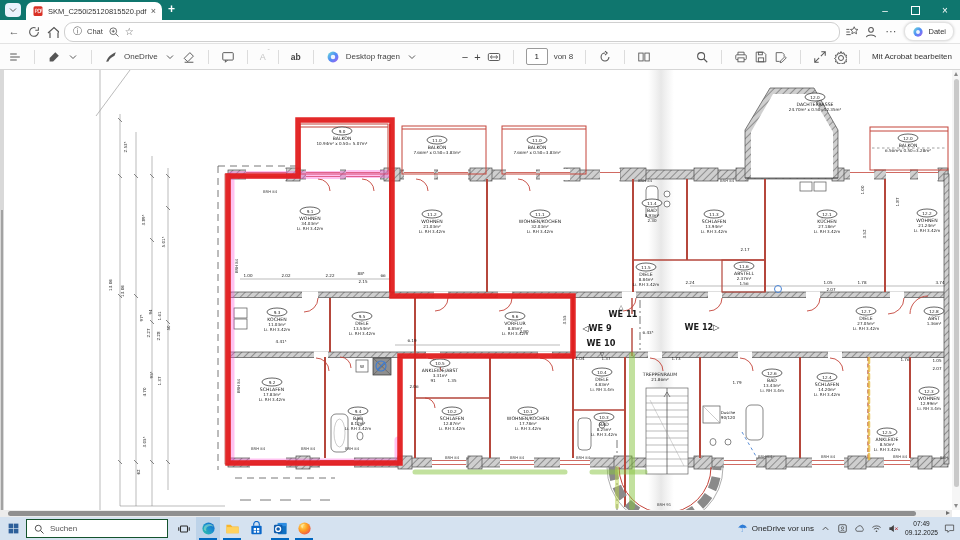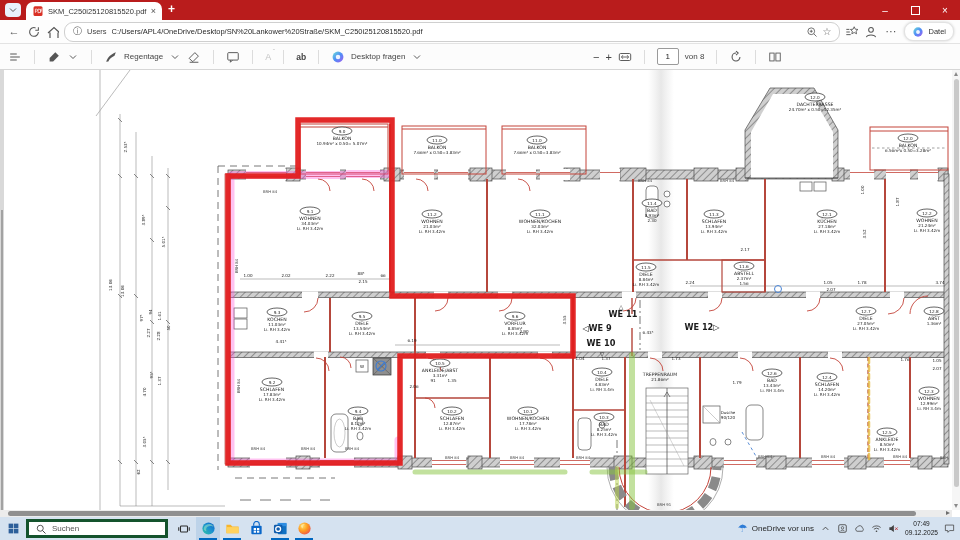--- a/index.html
+++ b/index.html
@@ -1,19 +1,19 @@
 <!DOCTYPE html>
 <html><head>
 <meta charset="utf-8">
 <style>
   html,body{margin:0;padding:0;background:#222;}
   .screen{position:relative;width:960px;height:540px;background:#fff;overflow:hidden;
           font-family:"Liberation Sans","DejaVu Sans",sans-serif;-webkit-font-smoothing:antialiased;}
   
-  .titlebar{position:absolute;left:0;top:0;width:960px;height:20px;background:#b91c1c;}
+  .titlebar{position:absolute;left:0;top:0;width:960px;height:20px;background:#0f766e;}
   .tab-chev{position:absolute;left:5px;top:3px;width:16px;height:14px;background:#e9f2fc;border-radius:4px;
             display:flex;align-items:center;justify-content:center;color:#1b4d7e;}
   .tab{position:absolute;left:26px;top:2px;width:136px;height:18px;background:#fff;border-radius:7px 7px 0 0;
        display:flex;align-items:center;padding:0 6px;gap:4px;box-sizing:border-box;}
   .tab-title{font-size:7.5px;color:#333;white-space:nowrap;overflow:hidden;text-overflow:ellipsis;flex:1;}
   .tab-close{font-size:9px;color:#555;line-height:1;}
   .newtab{position:absolute;left:168px;top:2px;color:#fff;font-size:12px;font-weight:bold;}
   .wincontrols{position:absolute;right:0;top:0;height:20px;display:flex;}
   .wc{width:30px;height:20px;display:flex;align-items:center;justify-content:center;color:#fff;font-size:10px;}
   .wc .box{width:7px;height:7px;border:1px solid #fff;}
@@ -53,21 +53,21 @@
   .varr.up{top:2px;border-bottom:4px solid #8a8a8a;}
   .varr.dn{bottom:2px;border-top:4px solid #8a8a8a;}
   .hscroll{position:absolute;top:510px;left:0;width:952px;height:7px;background:#ececec;}
   .hthumb{position:absolute;left:8px;top:1px;width:908px;height:5px;background:#8f8f8f;border-radius:3px;}
   .harr{position:absolute;right:2px;top:1px;width:0;height:0;border-left:4px solid #6f6f6f;
         border-top:2.5px solid transparent;border-bottom:2.5px solid transparent;}
   
   .taskbar{position:absolute;left:0;top:517px;width:960px;height:23px;background:#d5e2f0;display:flex;align-items:center;}
   .start{width:26px;height:23px;display:flex;align-items:center;justify-content:center;color:#2d5f9a;}
   .start svg{width:13px;height:13px;fill:#2d5f9a;}
-  .tsearch{width:142px;height:19px;background:#fff;border:3px solid #14532d;display:flex;align-items:center;gap:5px;
+  .tsearch{width:142px;height:19px;background:#fff;border:1px solid #14532d;display:flex;align-items:center;gap:5px;
            padding:0 6px;font-size:8px;color:#555;box-sizing:border-box;}
   .tvcell{width:24px;height:23px;display:flex;align-items:center;justify-content:center;color:#2b2b2b;margin-left:4px;}
   .tbicon{width:24px;height:23px;position:relative;display:flex;align-items:center;justify-content:center;}
   .tbicon svg{width:15px;height:15px;}
   .tbicon.active::after{content:"";position:absolute;bottom:0;left:3px;right:3px;height:2px;background:#0067c0;}
   .tbicon.winactive{background:#bdd3e9;}
   .tray{margin-left:auto;display:flex;align-items:center;gap:6px;padding-right:5px;}
   .weather{display:flex;gap:4px;font-size:8px;color:#1f1f1f;align-items:center;white-space:nowrap;}
   .umb{color:#2f7cd6;font-size:11px;line-height:1;}
   .tray svg.ic{width:11px;height:11px;color:#404040;}
@@ -258,22 +258,21 @@
     <svg class="ic">
         <use href="#i-refresh"></use>
       </svg>
     <svg class="ic" style="width:13px;height:13px">
         <use href="#i-menu" display="none"></use>
         <use href="#i-task" display="none"></use>
         <path d="M2,8 L8,2.5 L14,8 M4,7.5 V13.5 H12 V7.5" stroke="currentColor" fill="none" stroke-width="1.2"></path>
       </svg>
     <div class="pill">
       <span class="uicon">ⓘ</span>
-      <span class="scheme">Users</span>
-      <span class="url">C:/Users/APL4/OneDrive/Desktop/SN%20Lankower%20Straße/SKM_C250i25120815520.pdf</span>
+      <span class="scheme">Chat</span>
       <svg class="ic sm">
           <use href="#i-zoomplus"></use>
         </svg>
       <span class="star">☆</span>
     </div>
     <svg class="ic">
         <use href="#i-starlines"></use>
       </svg>
     <svg class="ic">
         <use href="#i-person"></use>
@@ -296,21 +295,21 @@
       <svg class="ic">
           <use href="#i-hl"></use>
         </svg>
       <svg class="ic sm">
           <use href="#i-chev"></use>
         </svg>
       <span class="sep"></span>
       <svg class="ic">
           <use href="#i-pen"></use>
         </svg>
-      <span class="lbl">Regentage</span>
+      <span class="lbl">OneDrive</span>
       <svg class="ic sm">
           <use href="#i-chev"></use>
         </svg>
       <svg class="ic">
           <use href="#i-eraser"></use>
         </svg>
       <span class="sep"></span>
       <svg class="ic">
           <use href="#i-note"></use>
         </svg>
@@ -340,20 +339,44 @@
       <span class="sep"></span>
       <svg class="ic">
           <use href="#i-rot"></use>
         </svg>
       <span class="sep"></span>
       <svg class="ic grayed">
           <use href="#i-pages"></use>
         </svg>
     </div>
     <div class="spacer"></div>
+    <div class="tgrp">
+      <svg class="ic">
+          <use href="#i-search"></use>
+        </svg>
+      <span class="sep"></span>
+      <svg class="ic">
+          <use href="#i-print"></use>
+        </svg>
+      <svg class="ic grayed">
+          <use href="#i-save"></use>
+        </svg>
+      <svg class="ic">
+          <use href="#i-savepen"></use>
+        </svg>
+      <span class="sep"></span>
+      <svg class="ic">
+          <use href="#i-expand"></use>
+        </svg>
+      <svg class="ic">
+          <path d="M8,5.5 A2.5,2.5 0 1 0 8,10.5 A2.5,2.5 0 1 0 8,5.5 M8,1.5 L8.8,3.5 L11,2.8 L11.4,5 L13.6,5.2 L12.8,7.2 L14.5,8.5 L12.8,9.8 L13.6,11.8 L11.4,12 L11,14.2 L8.8,13.5 L8,15.5 L7.2,13.5 L5,14.2 L4.6,12 L2.4,11.8 L3.2,9.8 L1.5,8.5 L3.2,7.2 L2.4,5.2 L4.6,5 L5,2.8 L7.2,3.5 Z" stroke="currentColor" fill="none" stroke-width="1"></path>
+        </svg>
+      <span class="sep"></span>
+      <span class="lbl" style="color:#333">Mit Acrobat bearbeiten</span>
+    </div>
   </div>
 
   <div class="content">
     <svg id="plan-svg" viewBox="0 0 952 447" width="952" height="447" style="font-family:&quot;DejaVu Sans&quot;,sans-serif">
       <defs>
         <pattern id="hat" width="5" height="5" patternUnits="userSpaceOnUse" patternTransform="rotate(45)">
           <rect width="5" height="5" fill="#cfcfcf"></rect>
           <line x1="0" y1="0" x2="0" y2="5" stroke="#7d7d7d" stroke-width="1.6"></line>
         </pattern>
         <linearGradient id="fold" x1="0" y1="0" x2="1" y2="0">

